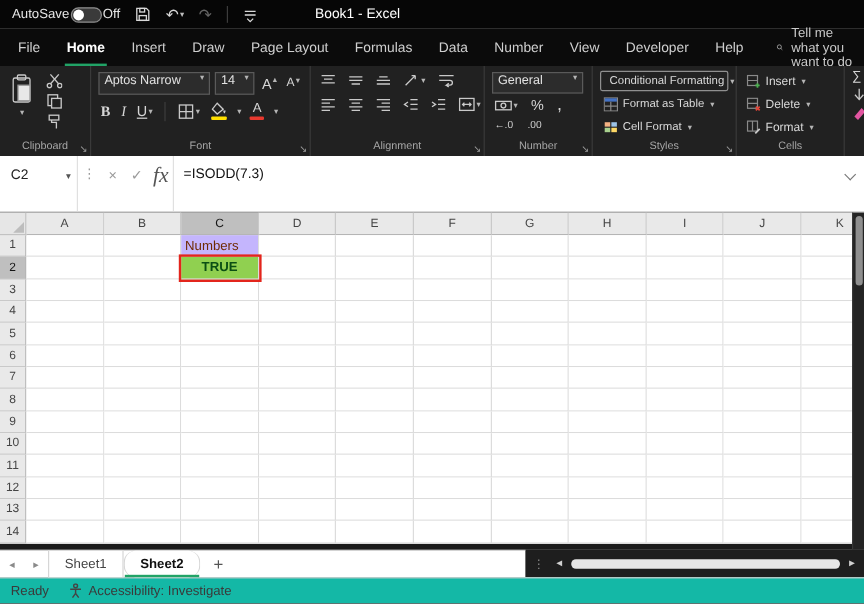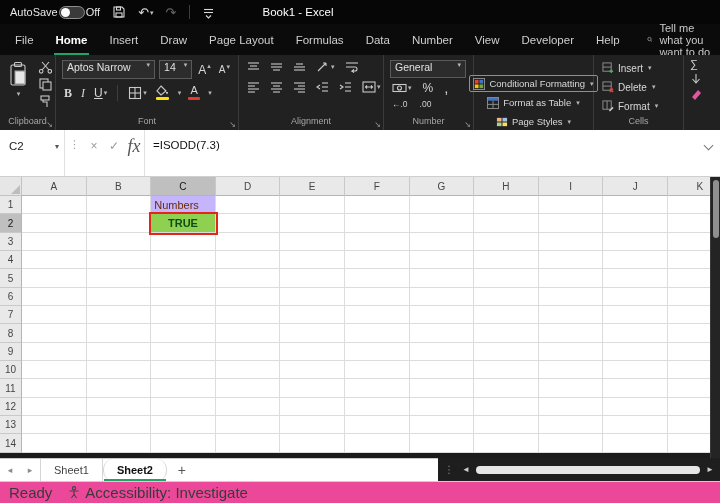--- a/index.html
+++ b/index.html
@@ -97,22 +97,22 @@
   .stab.active{font-weight:bold;color:#101010;border-radius:10px;}
   .stab.active::after{content:"";position:absolute;left:0;right:0;bottom:0;height:2px;
                       background:var(--accent,#21A366);}
   .addsheet{width:30px;display:flex;align-items:center;justify-content:center;color:#555;font-size:14px;}
   .hscroll{flex:1;display:flex;align-items:center;gap:6px;padding:0 6px;background:#1e1e1e;}
   .h-arrow{color:#d0d0d0;font-size:8px;}
   .h-thumb{flex:1;height:8px;background:#E6E6E6;border-radius:4px;}
   .splitdots{color:#8a8a8a;font-size:10px;margin-right:2px;}
 
   
-  .statusbar{height:22px;background:#ec4899;border-top:1px solid #cfcfcf;display:flex;align-items:center;
-             font-size:15px;color:#3a3a3a;gap:16px;padding:0 9px;flex:none;}
+  .statusbar{height:22px;background:#14b8a6;border-top:1px solid #cfcfcf;display:flex;align-items:center;
+             font-size:11px;color:#3a3a3a;gap:16px;padding:0 9px;flex:none;}
   .statusbar svg{stroke:#444;fill:none;stroke-width:1.2;display:block;}
   .acc{display:flex;align-items:center;gap:5px;}
 </style>
 </head>
 <body>
 
 <div class="app">
 
   <div class="titlebar">
     <div class="autosave">
@@ -165,21 +165,21 @@
       <svg width="13" height="13" viewBox="0 0 13 13">
         <circle cx="5.5" cy="5.5" r="3.8"></circle>
           <line x1="8.5" y1="8.5" x2="12" y2="12"></line>
       </svg>
       <span>Tell me what you want to do</span>
     </div>
   </div>
 
   <div class="ribbon">
 
-    <div class="rgroup" style="width:56px">
+    <div class="rgroup" style="width:76px">
       <div class="rgc">
         <div class="col" style="align-items:center;gap:2px;">
           <div class="rbtn">
             <svg width="20" height="26" viewBox="0 0 20 26">
               <rect x="3" y="4" width="14" height="20" rx="1.5"></rect>
                 <rect x="6.5" y="1.5" width="7" height="4" rx="1"></rect>
               <rect x="7" y="10" width="10" height="13" fill="#e8e8e8" stroke="#9a9a9a"></rect>
             </svg>
           </div>
           <span class="caret">▾</span>
@@ -397,21 +397,21 @@
             </div>
         </div>
       </div>
       <div class="rlabel">
         <span>Number</span>
         <span class="launcher">↘</span>
       </div>
     </div>
 
     <div class="rgroup" style="width:120px">
-      <div class="rgc col" style="gap:2px;padding-top:20px;align-items:center;">
+      <div class="rgc col" style="gap:2px;padding-top:4px;">
         <div class="stylerow hilite">
           <svg width="12" height="12" viewBox="0 0 13 13">
             <rect x="0.5" y="0.5" width="12" height="12" stroke="#8a8a8a"></rect>
               <rect x="2" y="2" width="4" height="4" fill="#E04438" stroke="none"></rect>
               <rect x="7" y="2" width="4" height="4" fill="#4472C4" stroke="none"></rect>
               <rect x="2" y="7" width="4" height="4" fill="#FFC000" stroke="none"></rect>
               <rect x="7" y="7" width="4" height="4" fill="#70AD47" stroke="none"></rect>
           </svg>
           <span>Conditional Formatting</span>
           <span class="caret">▾</span>
@@ -426,21 +426,21 @@
           <span>Format as Table</span>
           <span class="caret">▾</span>
         </div>
         <div class="stylerow">
           <svg width="12" height="12" viewBox="0 0 13 13">
             <rect x="1" y="2" width="5" height="4" fill="#F4B183" stroke="none"></rect>
               <rect x="7" y="2" width="5" height="4" fill="#9DC3E6" stroke="none"></rect>
               <rect x="1" y="7" width="5" height="4" fill="#A9D18E" stroke="none"></rect>
               <rect x="7" y="7" width="5" height="4" fill="#FFD966" stroke="none"></rect>
           </svg>
-          <span>Page Styles</span>
+          <span>Cell Format</span>
           <span class="caret">▾</span>
         </div>
       </div>
       <div class="rlabel">
         <span>Styles</span>
         <span class="launcher">↘</span>
       </div>
     </div>
 
     <div class="rgroup" style="width:90px">

